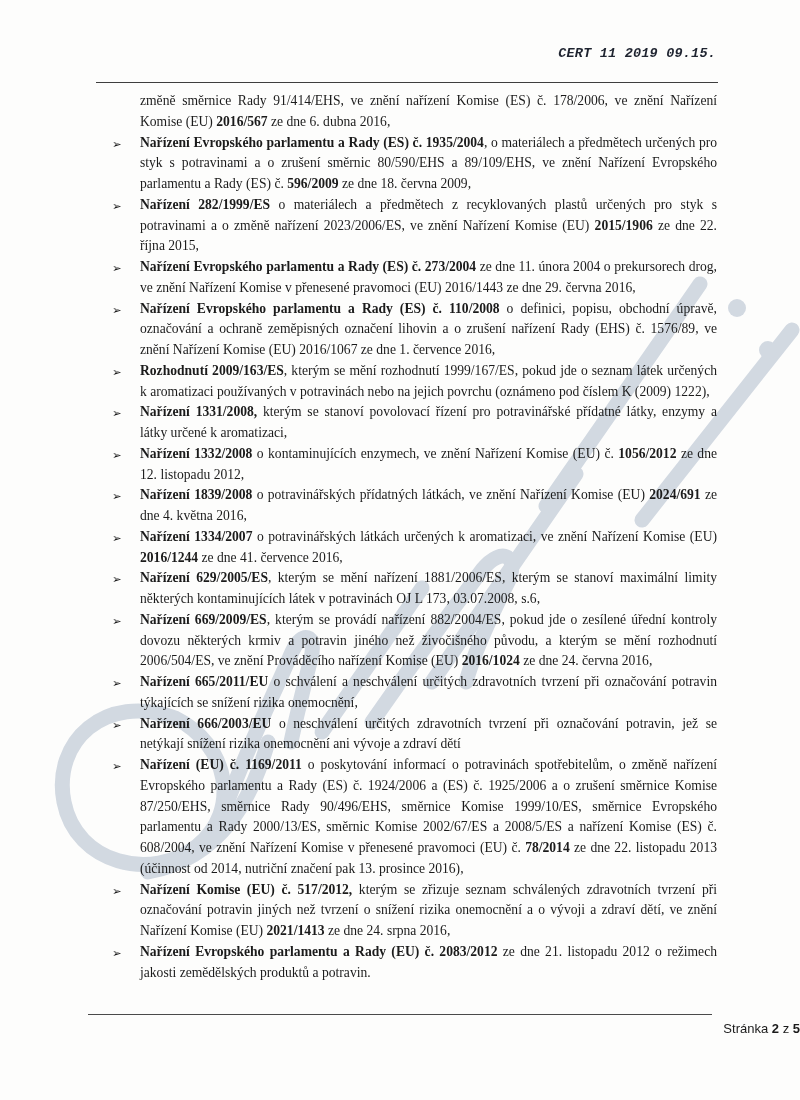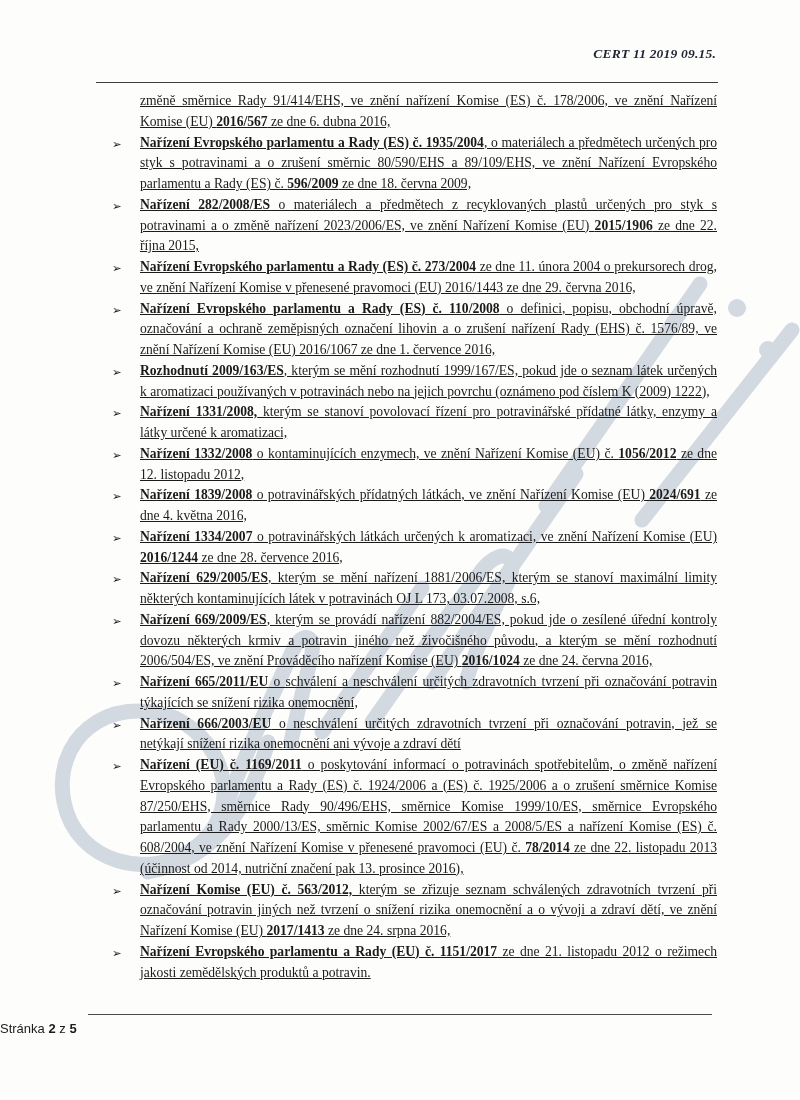--- a/index.html
+++ b/index.html
@@ -4,47 +4,47 @@
 <style>
   html,body{margin:0;padding:0;background:#e9e9e9;}
   .page{
     position:relative;width:800px;height:1100px;margin:0 auto;
     background:#fdfdfc;overflow:hidden;
     font-family:"Liberation Serif", serif;color:#1b1b1b;
   }
   .watermark{position:absolute;left:0;top:0;width:800px;height:1100px;pointer-events:none;}
   .doc-code{
     position:absolute;top:46px;right:84px;
-    font-family:Liberation Serif, serif;
+    font-family:Liberation Mono, monospace;
     font-style:italic;font-weight:bold;font-size:13.5px;color:#1f2430;
     letter-spacing:.2px;
   }
   .header-rule{
     position:absolute;top:82px;left:96px;width:622px;height:0;
     border-top:1.6px solid #3e3e3e;
   }
   .content{
     position:absolute;top:91px;left:140px;width:577px;
     font-size:13.6px;line-height:20.75px;
-    text-align:justify;text-justify:inter-word;text-decoration:underline;
+    text-align:justify;text-justify:inter-word;
   }
   .item{position:relative;}
   .item .marker{
     position:absolute;left:-28px;top:1px;width:16px;
     font-family:"DejaVu Sans", sans-serif;
     font-size:11.5px;line-height:20.75px;color:#141414;
     text-align:left;
   }
   .item .b{font-weight:bold;}
   .footer-rule{
     position:absolute;top:1014px;left:88px;width:624px;height:0;
     border-top:1.5px solid #4a4a4a;
   }
   .footer{
-    position:absolute;top:1021px;left:0;width:800px;text-align:left;
+    position:absolute;top:1021px;left:0;width:800px;text-align:right;
     font-family:"Liberation Sans", sans-serif;font-size:13px;color:#1b1b1b;
   }
   .footer .b{font-weight:bold;}
 </style>
 </head>
 <body>
 
 <div class="page" style="color: rgb(27, 27, 27);">
 
   <svg class="watermark" viewBox="0 0 800 1100" xmlns="http://www.w3.org/2000/svg">
@@ -62,35 +62,35 @@
     </g>
   </svg>
 
   <div class="doc-code">CERT 11 2019 09.15.</div>
 
   <div class="header-rule" style="border-top-color: rgb(62, 62, 62);"></div>
 
   <div class="content">
       <div class="item"><span>změně směrnice Rady 91/414/EHS, ve znění nařízení Komise (ES) č. 178/2006, ve znění Nařízení Komise (EU) </span><span class="b">2016/567</span><span> ze dne 6. dubna 2016,</span></div>
       <div class="item"><span class="marker">➢</span><span class="b">Nařízení Evropského parlamentu a Rady (ES) č. 1935/2004</span><span>, o materiálech a předmětech určených pro styk s potravinami a o zrušení směrnic 80/590/EHS a 89/109/EHS, ve znění Nařízení Evropského parlamentu a Rady (ES) č. </span><span class="b">596/2009</span><span> ze dne 18. června 2009,</span></div>
-      <div class="item"><span class="marker">➢</span><span class="b">Nařízení 282/2008/ES</span><span> o materiálech a předmětech z recyklovaných plastů určených pro styk s potravinami a o změně nařízení 2023/2006/ES, ve znění Nařízení Komise (EU) </span><span class="b">2015/1906</span><span> ze dne 22. října 2015,</span></div>
+      <div class="item"><span class="marker">➢</span><span class="b">Nařízení 282/1999/ES</span><span> o materiálech a předmětech z recyklovaných plastů určených pro styk s potravinami a o změně nařízení 2023/2006/ES, ve znění Nařízení Komise (EU) </span><span class="b">2015/1906</span><span> ze dne 22. října 2015,</span></div>
       <div class="item"><span class="marker">➢</span><span class="b">Nařízení Evropského parlamentu a Rady (ES) č. 273/2004</span><span> ze dne 11. února 2004 o prekursorech drog, ve znění Nařízení Komise v přenesené pravomoci (EU) 2016/1443 ze dne 29. června 2016,</span></div>
       <div class="item"><span class="marker">➢</span><span class="b">Nařízení Evropského parlamentu a Rady (ES) č. 110/2008</span><span> o definici, popisu, obchodní úpravě, označování a ochraně zeměpisných označení lihovin a o zrušení nařízení Rady (EHS) č. 1576/89, ve znění Nařízení Komise (EU) 2016/1067 ze dne 1. července 2016,</span></div>
       <div class="item"><span class="marker">➢</span><span class="b">Rozhodnutí 2009/163/ES</span><span>, kterým se mění rozhodnutí 1999/167/ES, pokud jde o seznam látek určených k aromatizaci používaných v potravinách nebo na jejich povrchu (oznámeno pod číslem K (2009) 1222),</span></div>
       <div class="item"><span class="marker">➢</span><span class="b">Nařízení 1331/2008,</span><span> kterým se stanoví povolovací řízení pro potravinářské přídatné látky, enzymy a látky určené k aromatizaci,</span></div>
       <div class="item"><span class="marker">➢</span><span class="b">Nařízení 1332/2008</span><span> o kontaminujících enzymech, ve znění Nařízení Komise (EU) č. </span><span class="b">1056/2012</span><span> ze dne 12. listopadu 2012,</span></div>
       <div class="item"><span class="marker">➢</span><span class="b">Nařízení 1839/2008</span><span> o potravinářských přídatných látkách, ve znění Nařízení Komise (EU) </span><span class="b">2024/691</span><span> ze dne 4. května 2016,</span></div>
-      <div class="item"><span class="marker">➢</span><span class="b">Nařízení 1334/2007</span><span> o potravinářských látkách určených k aromatizaci, ve znění Nařízení Komise (EU) </span><span class="b">2016/1244</span><span> ze dne 28. července 2016,</span></div>
+      <div class="item"><span class="marker">➢</span><span class="b">Nařízení 1334/2007</span><span> o potravinářských látkách určených k aromatizaci, ve znění Nařízení Komise (EU) </span><span class="b">2016/1244</span><span> ze dne 41. července 2016,</span></div>
       <div class="item"><span class="marker">➢</span><span class="b">Nařízení 629/2005/ES</span><span>, kterým se mění nařízení 1881/2006/ES, kterým se stanoví maximální limity některých kontaminujících látek v potravinách OJ L 173, 03.07.2008, s.6,</span></div>
       <div class="item"><span class="marker">➢</span><span class="b">Nařízení 669/2009/ES</span><span>, kterým se provádí nařízení 882/2004/ES, pokud jde o zesílené úřední kontroly dovozu některých krmiv a potravin jiného než živočišného původu, a kterým se mění rozhodnutí 2006/504/ES, ve znění Prováděcího nařízení Komise (EU) </span><span class="b">2016/1024</span><span> ze dne 24. června 2016,</span></div>
       <div class="item"><span class="marker">➢</span><span class="b">Nařízení 665/2011/EU</span><span> o schválení a neschválení určitých zdravotních tvrzení při označování potravin týkajících se snížení rizika onemocnění,</span></div>
       <div class="item"><span class="marker">➢</span><span class="b">Nařízení 666/2003/EU</span><span> o neschválení určitých zdravotních tvrzení při označování potravin, jež se netýkají snížení rizika onemocnění ani vývoje a zdraví dětí</span></div>
       <div class="item"><span class="marker">➢</span><span class="b">Nařízení (EU) č. 1169/2011</span><span> o poskytování informací o potravinách spotřebitelům, o změně nařízení Evropského parlamentu a Rady (ES) č. 1924/2006 a (ES) č. 1925/2006 a o zrušení směrnice Komise 87/250/EHS, směrnice Rady 90/496/EHS, směrnice Komise 1999/10/ES, směrnice Evropského parlamentu a Rady 2000/13/ES, směrnic Komise 2002/67/ES a 2008/5/ES a nařízení Komise (ES) č. 608/2004, ve znění Nařízení Komise v přenesené pravomoci (EU) č. </span><span class="b">78/2014</span><span> ze dne 22. listopadu 2013 (účinnost od 2014, nutriční značení pak 13. prosince 2016),</span></div>
-      <div class="item"><span class="marker">➢</span><span class="b">Nařízení Komise (EU) č. 563/2012,</span><span> kterým se zřizuje seznam schválených zdravotních tvrzení při označování potravin jiných než tvrzení o snížení rizika onemocnění a o vývoji a zdraví dětí, ve znění Nařízení Komise (EU) </span><span class="b">2017/1413</span><span> ze dne 24. srpna 2016,</span></div>
-      <div class="item"><span class="marker">➢</span><span class="b">Nařízení Evropského parlamentu a Rady (EU) č. 1151/2017</span><span> ze dne 21. listopadu 2012 o režimech jakosti zemědělských produktů a potravin.</span></div>
+      <div class="item"><span class="marker">➢</span><span class="b">Nařízení Komise (EU) č. 517/2012,</span><span> kterým se zřizuje seznam schválených zdravotních tvrzení při označování potravin jiných než tvrzení o snížení rizika onemocnění a o vývoji a zdraví dětí, ve znění Nařízení Komise (EU) </span><span class="b">2021/1413</span><span> ze dne 24. srpna 2016,</span></div>
+      <div class="item"><span class="marker">➢</span><span class="b">Nařízení Evropského parlamentu a Rady (EU) č. 2083/2012</span><span> ze dne 21. listopadu 2012 o režimech jakosti zemědělských produktů a potravin.</span></div>
     </div>
 
   <div class="footer-rule"></div>
 
   <div class="footer">
     <span>Stránka</span>
     <span class="b">2</span>
     <span>z</span>
     <span class="b">5</span>
   </div>

